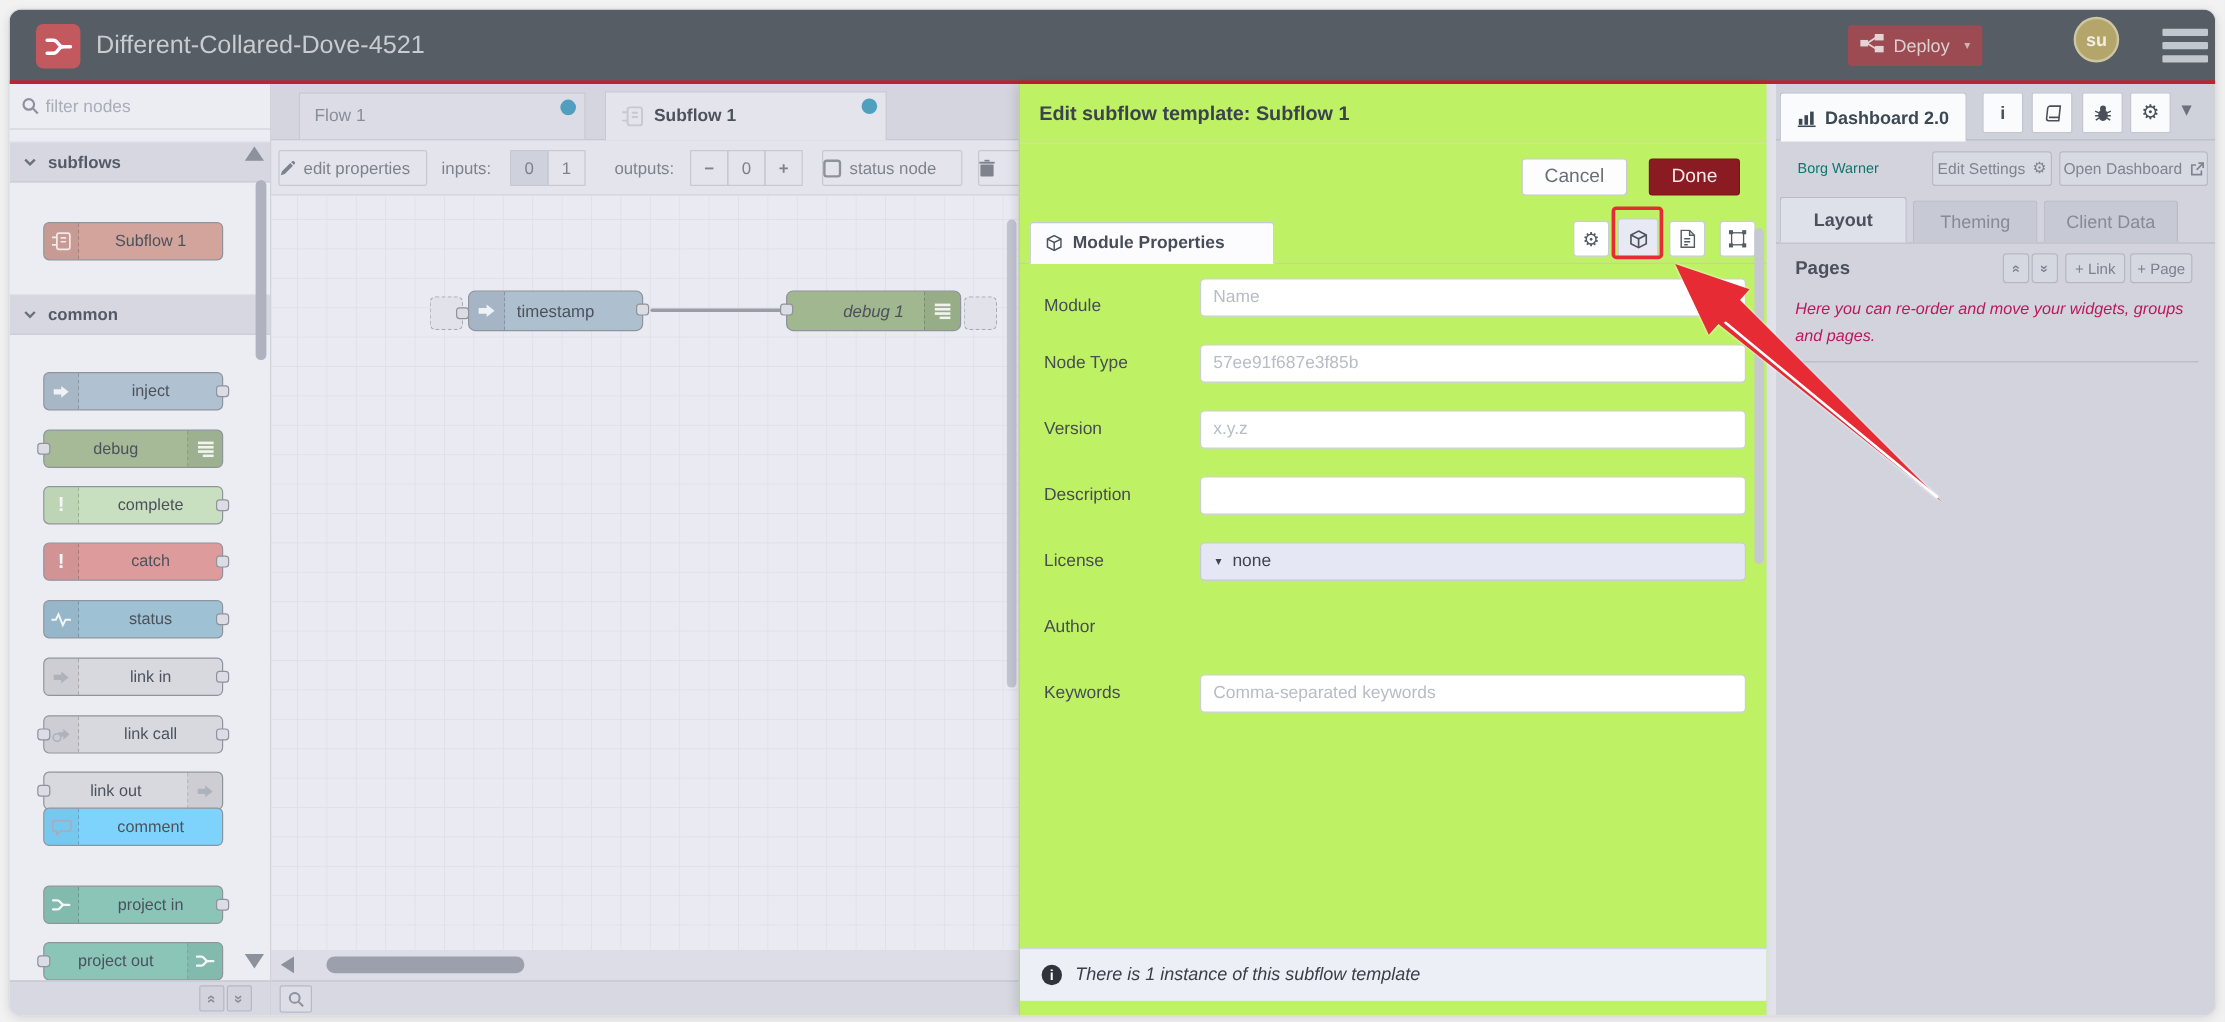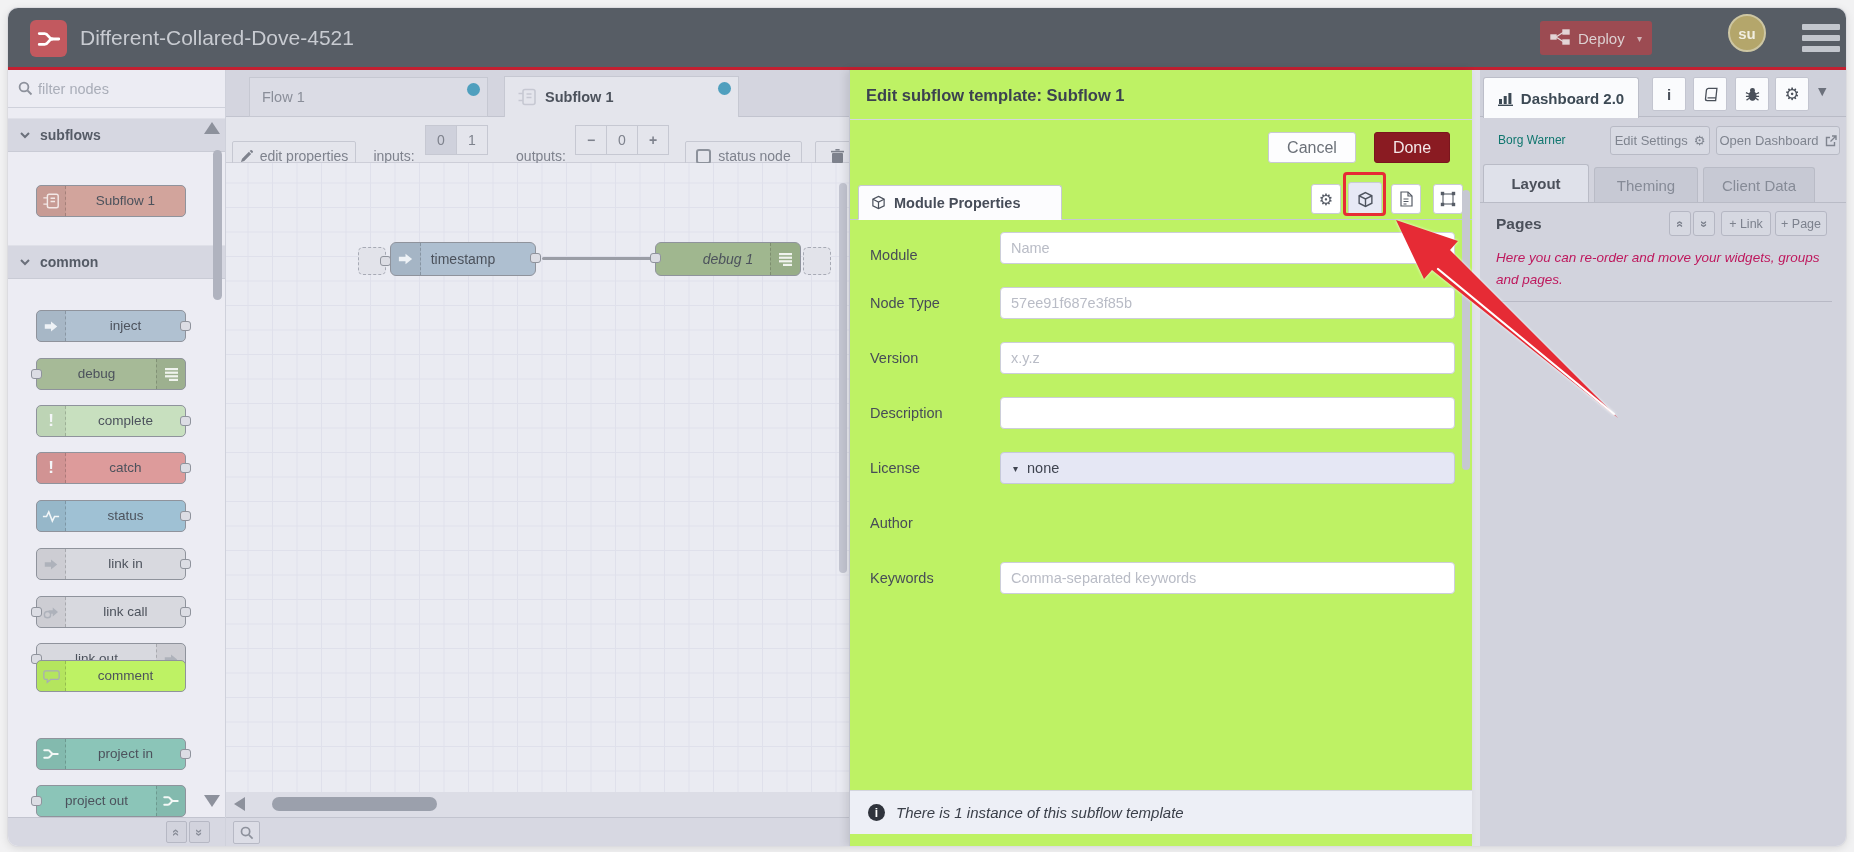--- a/index.html
+++ b/index.html
@@ -75,22 +75,22 @@
   .wtab { position:absolute; bottom:-1px; font-size:14.5px; display:flex; align-items:center;
           padding:0 12px; }
   .wtab .dot { position:absolute; right:7px; top:5px; width:13px; height:13px; border-radius:50%;
                background:#4f9fbe; }
   .wtab-flow { left:23px; width:239px; height:40px; background:#dbdce5; border:1px solid #c6c8d2;
                color:#8a8e99; }
   .wtab-subflow { left:278px; width:235px; height:41px; background:#e4e5ec;
                   border:1px solid #c6c8d2; border-bottom:none; color:#4c525c; font-weight:bold; gap:8px; }
   .toolbar { position:absolute; top:47px; left:0; right:0; height:46px; background:#e4e5ec;
              border-bottom:1px solid #cdced8; color:#7e828d; font-size:14px; }
-  .tb { position:absolute; top:24px; height:30px; border:1px solid #c6c8d2; border-radius:2px;
-        display:flex; align-items:center; justify-content:center; gap:7px; color:#7e828d; }
+  .tb { position:absolute; top:8px; height:30px; border:1px solid #c6c8d2; border-radius:2px;
+        display:flex; align-items:center; justify-content:flex-start; gap:7px; color:#7e828d; }
   .tb-plain { border:none; }
   .seg { position:absolute; top:8px; height:30px; width:32px; border:1px solid #c6c8d2;
          display:flex; align-items:center; justify-content:center; }
   .seg.sel { background:#cfd1dc; }
   .checkbox { width:15px; height:15px; border:2px solid #8d929c; border-radius:3px; }
   .canvas { position:absolute; top:93px; left:0; right:0; height:629px; background:#eaebf2;
     background-image:linear-gradient(#dfe0eb 1px, transparent 1px),
                      linear-gradient(90deg,#dfe0eb 1px, transparent 1px);
     background-size:24.5px 24.5px; background-position:-3px -5px; }
   .cnode { position:absolute; height:34px; border:1px solid #8f939c; border-radius:6px;
@@ -335,21 +335,21 @@
         <div class="pnode" style="top:535px;background:#d8d9df">
           <span class="strip r">
             <svg width="16" height="13" viewBox="0 0 18 14" fill="#aeb2bb">
                 <path d="M2 4.5h7V1.5l7 5.5-7 5.5V9.5H2z"></path>
               </svg>
           </span>
           <span class="lbl-r">link out</span>
           <span class="port pl"></span>
         </div>
 
-        <div class="pnode" style="top:552px;background:#bef264">
+        <div class="pnode" style="top:565px;background:#7dd3fc">
           <span class="strip l">
             <svg width="17" height="15" viewBox="0 0 20 17" fill="none" stroke="#a8acb6" stroke-width="1.5">
                 <path d="M3 2h14a2 2 0 012 2v6a2 2 0 01-2 2h-8l-4 3.5V12H3a2 2 0 01-2-2V4a2 2 0 012-2z"></path>
               </svg>
           </span>
           <span class="lbl-l">comment</span>
         </div>
 
         <div class="pnode" style="top:630px;background:#8bc5b8">
           <span class="strip l">

